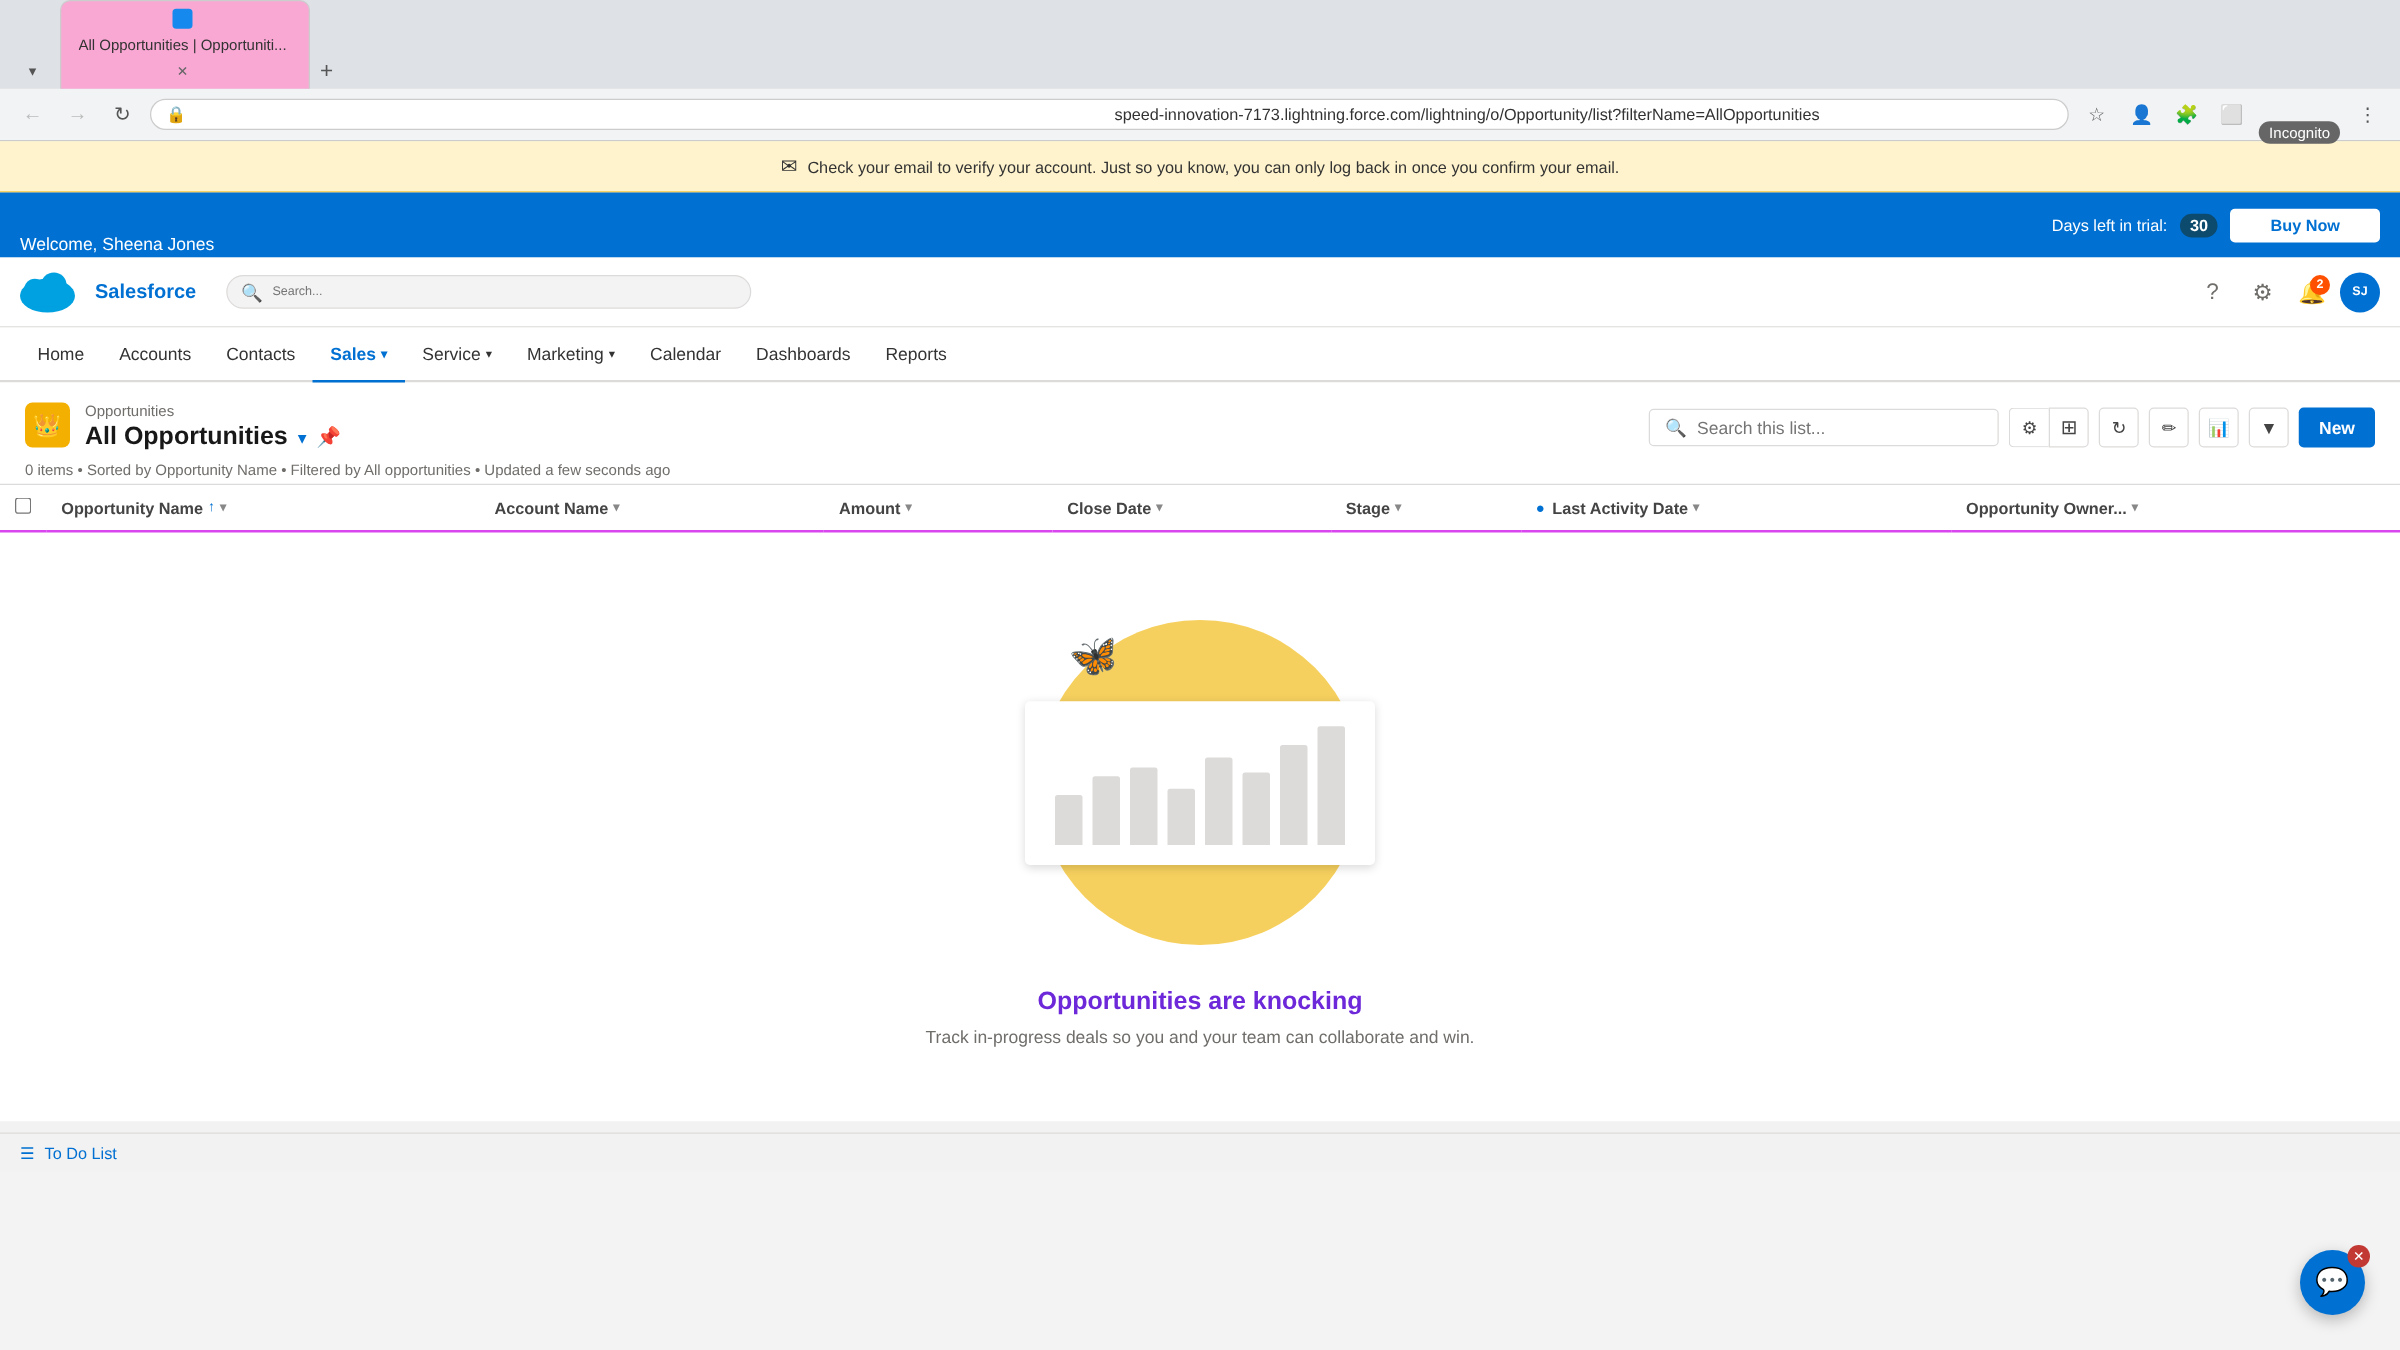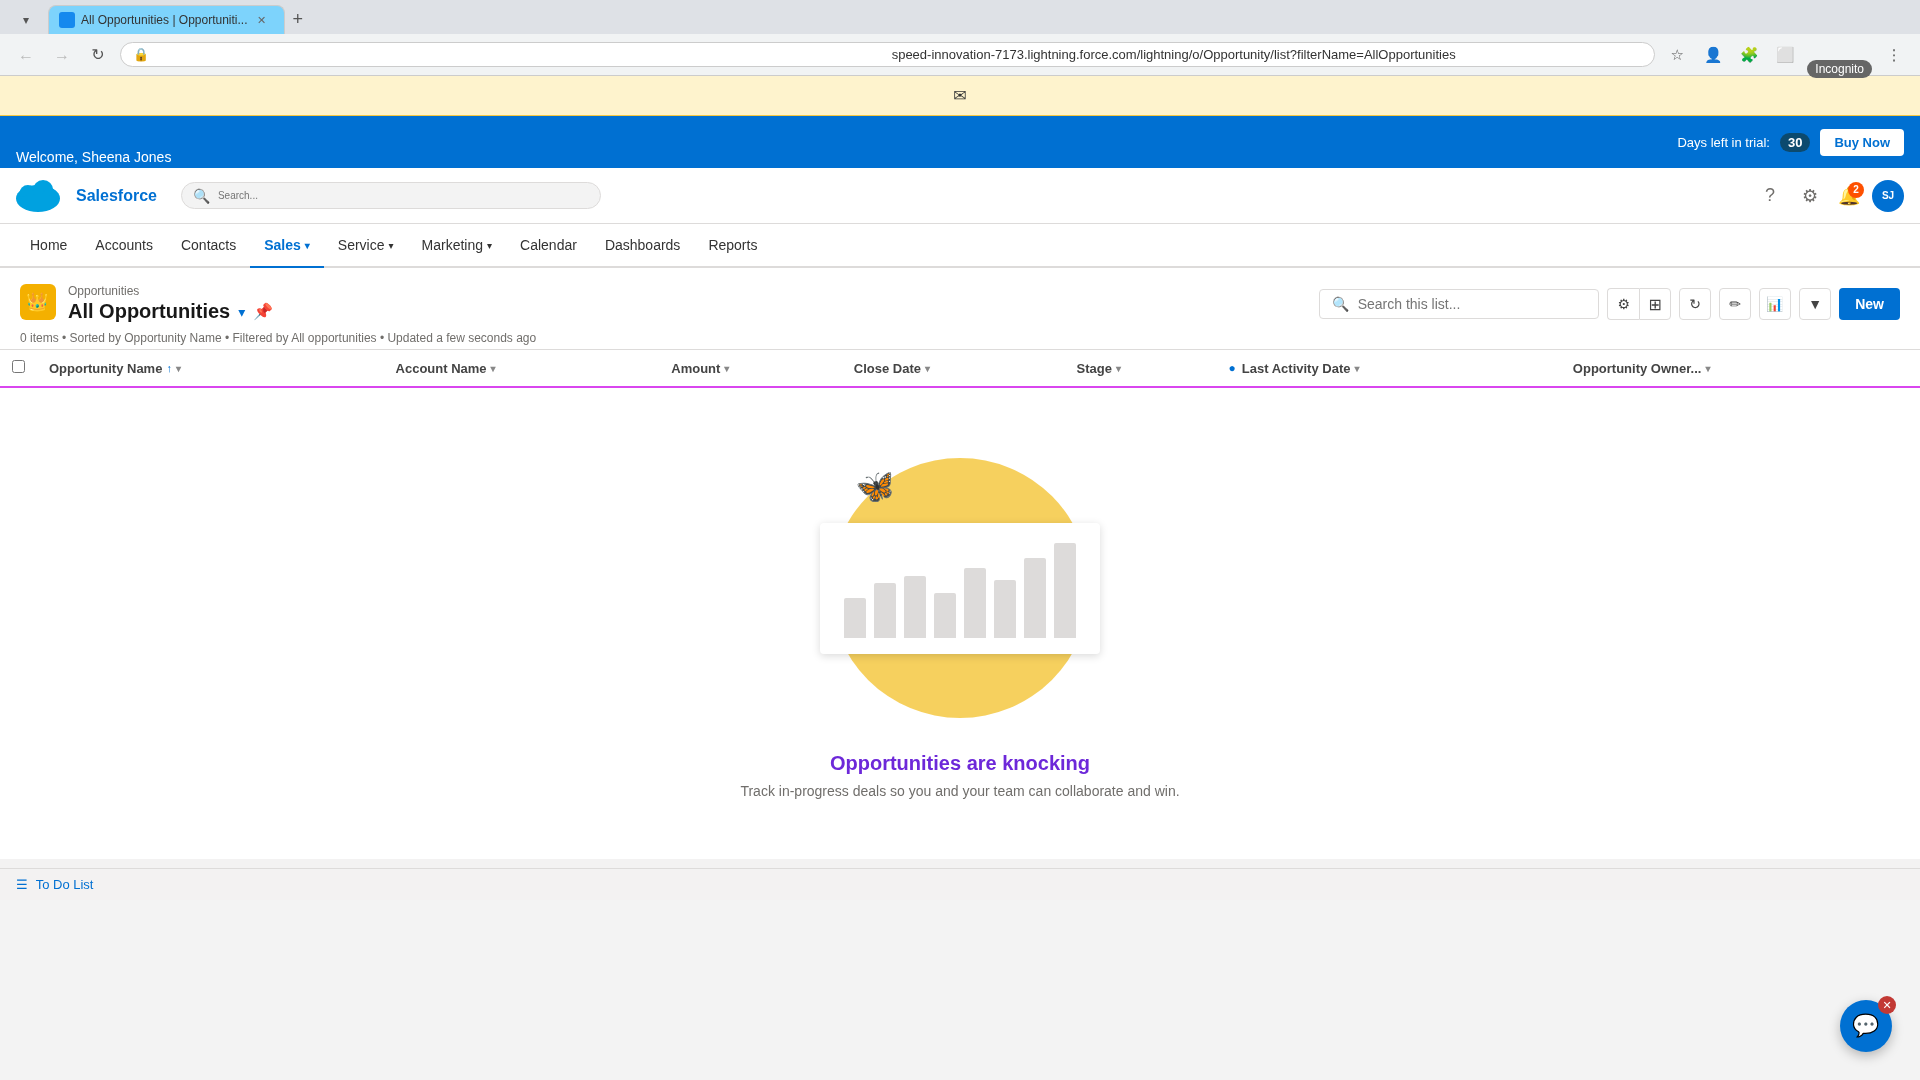--- a/index.html
+++ b/index.html
@@ -2,21 +2,21 @@
 <html><head>
   <meta charset="utf-8">
   <style>
     * { box-sizing: border-box; margin: 0; padding: 0; }
     body { font-family: 'Salesforce Sans', Arial, sans-serif; font-size: 14px; background: #f3f3f3; overflow-x: hidden; }
 
     
     .browser-chrome { background: #dee1e6; width: 1920px; }
 
     .browser-tabs { display: flex; align-items: flex-end; background: #dee1e6; padding: 0 8px; }
-    .browser-tab { display: flex; align-items: center; gap: 6px; padding: 6px 14px 6px 10px; background: #7dd3fc; border-radius: 8px 8px 0 0; font-size: 13px; color: #333; min-width: 200px; max-width: 240px; border: 1px solid #ccc; border-bottom: none; position: relative; }
+    .browser-tab { display: flex; align-items: center; gap: 6px; padding: 6px 14px 6px 10px; background: #f9a8d4; border-radius: 8px 8px 0 0; font-size: 13px; color: #333; min-width: 200px; max-width: 240px; border: 1px solid #ccc; border-bottom: none; position: relative; flex-direction: column; }
     .browser-tab .tab-favicon { width: 16px; height: 16px; background: #1589ee; border-radius: 50%; flex-shrink: 0; }
     .browser-tab .tab-title { flex: 1; overflow: hidden; white-space: nowrap; text-overflow: ellipsis; font-size: 12px; }
     .browser-tab .tab-close { width: 16px; height: 16px; display: flex; align-items: center; justify-content: center; border-radius: 50%; cursor: pointer; font-size: 11px; color: #666; }
     .tab-new { background: none; border: none; font-size: 18px; padding: 4px 8px; cursor: pointer; color: #555; line-height: 1; margin-bottom: 2px; }
 
     .browser-nav { display: flex; align-items: center; background: #f1f3f4; padding: 6px 12px; gap: 8px; height: 42px; border-bottom: 1px solid #ccc; }
     .nav-btn { width: 28px; height: 28px; display: flex; align-items: center; justify-content: center; border-radius: 50%; cursor: pointer; color: #555; font-size: 16px; border: none; background: none; }
     .nav-btn.disabled { color: #bbb; cursor: default; }
     .address-bar { flex: 1; background: white; border: 1px solid #ccc; border-radius: 20px; padding: 4px 12px; font-size: 13px; color: #333; display: flex; align-items: center; gap: 8px; }
     .address-bar span { flex: 1; }
@@ -26,21 +26,21 @@
 
     
     .email-banner { background: #fef3cd; border-bottom: 1px solid #f5c842; padding: 10px 20px; text-align: center; font-size: 13px; color: #333; display: flex; align-items: center; justify-content: center; gap: 8px; }
     .email-banner-icon { font-size: 16px; }
 
     
     .sf-topbar { background: #0070d2; color: white; padding: 0 16px; display: flex; align-items: center; height: 52px; }
     .sf-welcome { font-size: 14px; flex: 1; margin-top: 29px; }
     .sf-trial-info { display: flex; align-items: center; gap: 10px; font-size: 13px; }
     .trial-badge { background: #0c4a6e; color: white; font-weight: bold; border-radius: 12px; padding: 2px 8px; font-size: 13px; text-align: center; }
-    .buy-now-btn { background: white; color: #0070d2; font-weight: bold; border: none; border-radius: 4px; padding: 6px 14px; font-size: 13px; cursor: pointer; }
+    .buy-now-btn { background: white; color: #0070d2; font-weight: bold; border: none; border-radius: 4px; padding: 6px 32px; font-size: 13px; cursor: pointer; }
 
     
     .sf-header { background: white; border-bottom: 1px solid #dddbda; display: flex; align-items: center; padding: 0 16px; height: 56px; }
     .sf-logo { width: 44px; height: 44px; margin-right: 16px; flex-shrink: 0; }
     .sf-logo svg { width: 44px; height: 44px; }
     .sf-app-name { font-size: 16px; font-weight: 600; color: #0070d2; margin-right: 24px; }
     .sf-search { flex: 0 0 420px; position: relative; }
     .sf-search input { width: 100%; border: 1px solid #dddbda; border-radius: 20px; padding: 7px 14px 7px 36px; font-size: 10px; outline: none; background: #f3f3f3; }
     .sf-search-icon { position: absolute; left: 12px; top: 50%; transform: translateY(-50%); color: #706e6b; font-size: 14px; }
     .sf-header-icons { display: flex; align-items: center; gap: 4px; margin-left: auto; }
@@ -140,20 +140,21 @@
       <button class="nav-icon-btn">🧩</button>
       <button class="nav-icon-btn">⬜</button>
       <div class="incognito-badge">Incognito</div>
       <button class="nav-icon-btn">⋮</button>
     </div>
   </div>
 </div>
 
 <div class="email-banner">
   <span class="email-banner-icon">✉</span>
+  <span>Check your email to verify your account. Just so you know, you can only log back in once you confirm your email.</span>
 </div>
 
 <div class="sf-topbar">
   <span class="sf-welcome">Welcome, Sheena Jones</span>
   <div class="sf-trial-info">
     <span>Days left in trial:</span>
     <span class="trial-badge">30</span>
     <button class="buy-now-btn">Buy Now</button>
   </div>
 </div>

